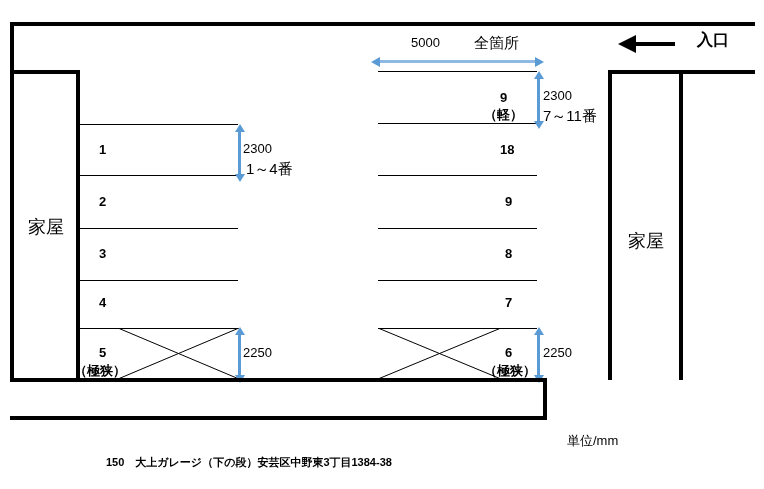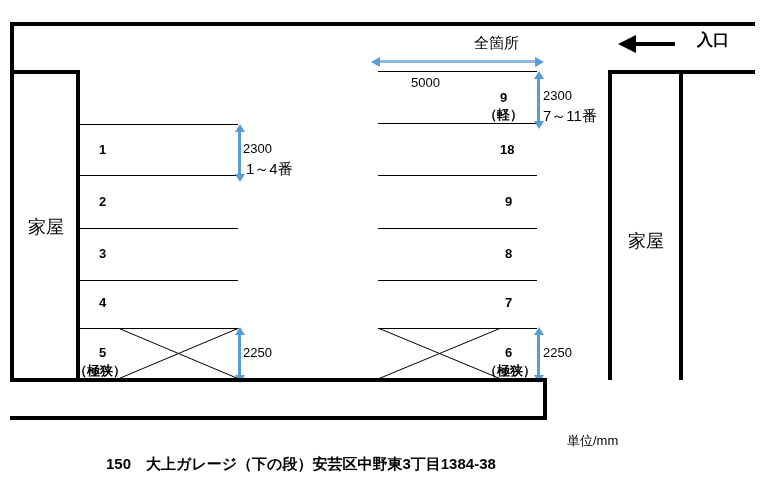--- a/index.html
+++ b/index.html
@@ -62,21 +62,21 @@
   .dim-note {
     font-size: 15px;
     font-weight: normal;
   }
   .unit-label {
     font-size: 13px;
     font-weight: normal;
   }
   .caption {
     position: absolute;
-    font-size: 15px;
+    font-size: 11px;
     font-weight: bold;
     color: #000000;
     white-space: nowrap;
   }
   .entrance-label {
     font-size: 16px;
     font-weight: bold;
     text-align: center;
   }
 
@@ -172,21 +172,21 @@
   <div class="lbl stall-num" style="left:505px; top:247px;">8</div>
   <div class="lbl stall-num" style="left:505px; top:296px;">7</div>
   <div class="lbl stall-num" style="left:505px; top:346px;">6</div>
   <div class="lbl stall-sub" style="left:484px; top:364px;">（極狭）</div>
 
   <svg class="abs" style="left:378px; top:328px;" width="124" height="52" viewBox="0 0 124 52">
     <line x1="0" y1="0" x2="123" y2="51" stroke="#000000" stroke-width="1"></line>
     <line x1="0" y1="51" x2="123" y2="0" stroke="#000000" stroke-width="1"></line>
   </svg>
 
-  <div class="lbl dim-num" style="left:411px; top:36px;margin-top:40px;">5000</div>
+  <div class="lbl dim-num" style="left:411px; top:36px;">5000</div>
   <div class="lbl dim-note" style="left:474px; top:35px;">全箇所</div>
   <div class="dim-h" style="left:379px; top:60px; width:157px;"></div>
 
   <div class="dim-v" style="left:238px; top:131px; height:44px;"></div>
   <div class="lbl dim-num" style="left:243px; top:142px;">2300</div>
   <div class="lbl dim-note" style="left:246px; top:161px;">1～4番</div>
 
   <div class="dim-v" style="left:537px; top:78px; height:44px;"></div>
   <div class="lbl dim-num" style="left:543px; top:89px;">2300</div>
   <div class="lbl dim-note" style="left:543px; top:108px;">7～11番</div>

